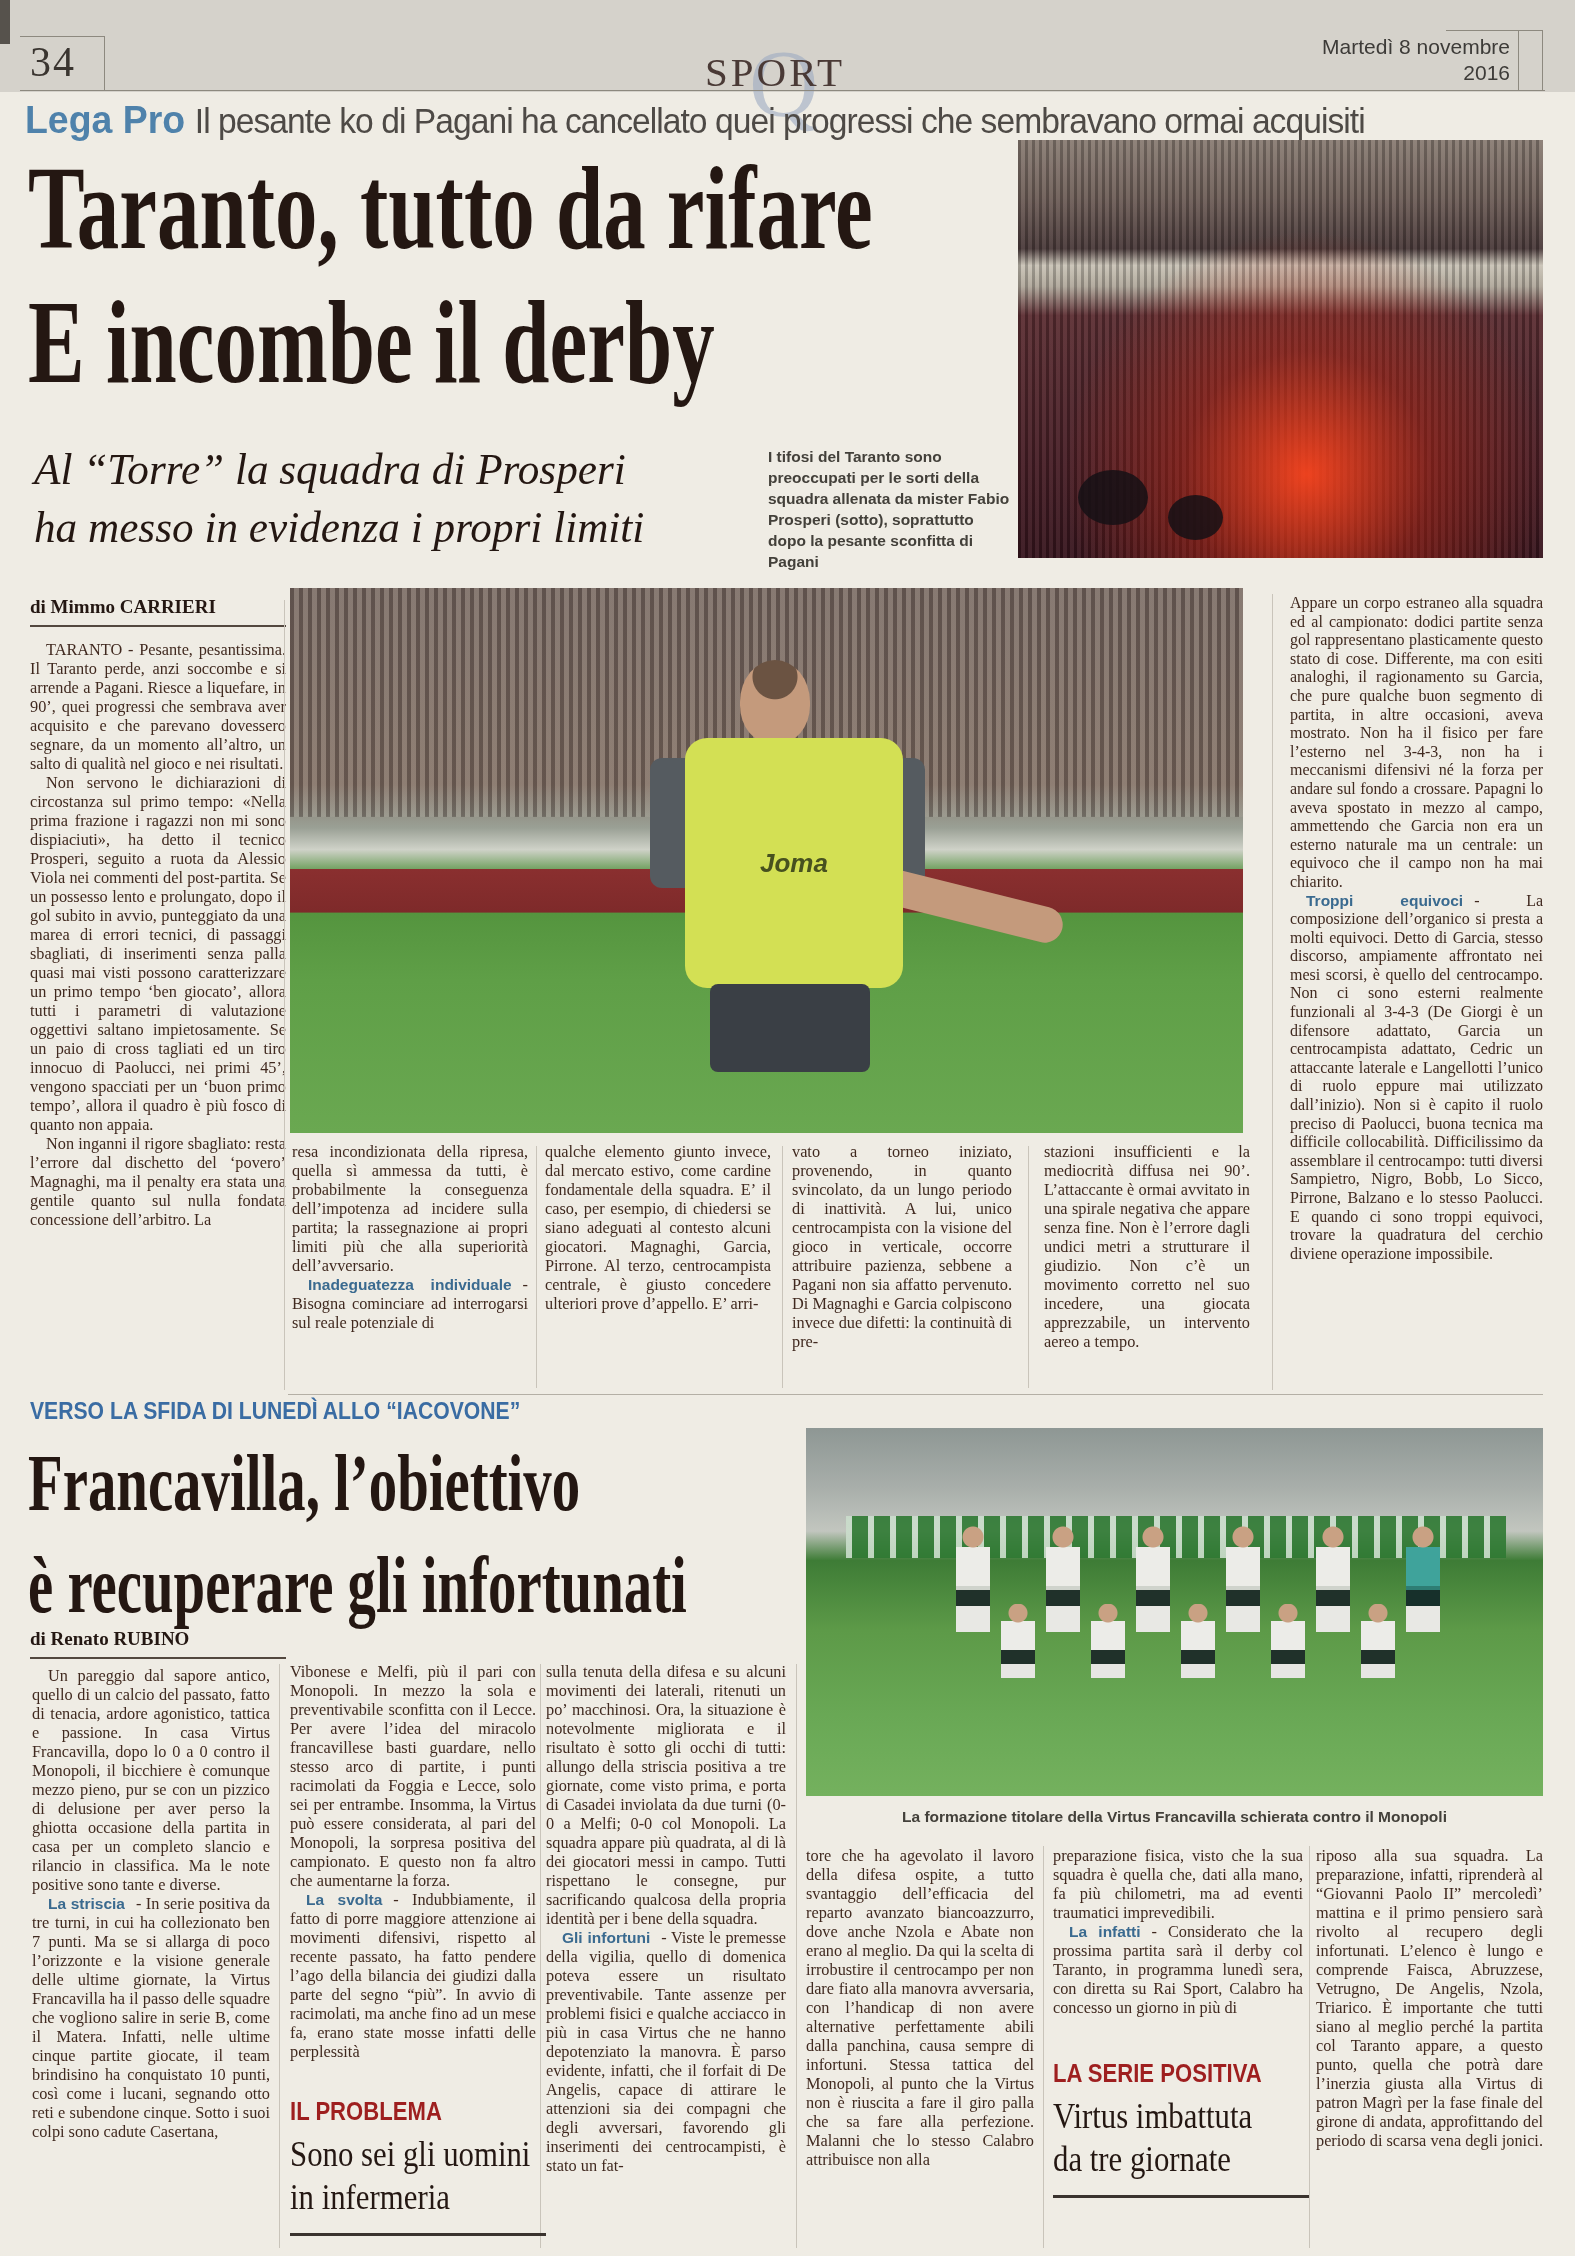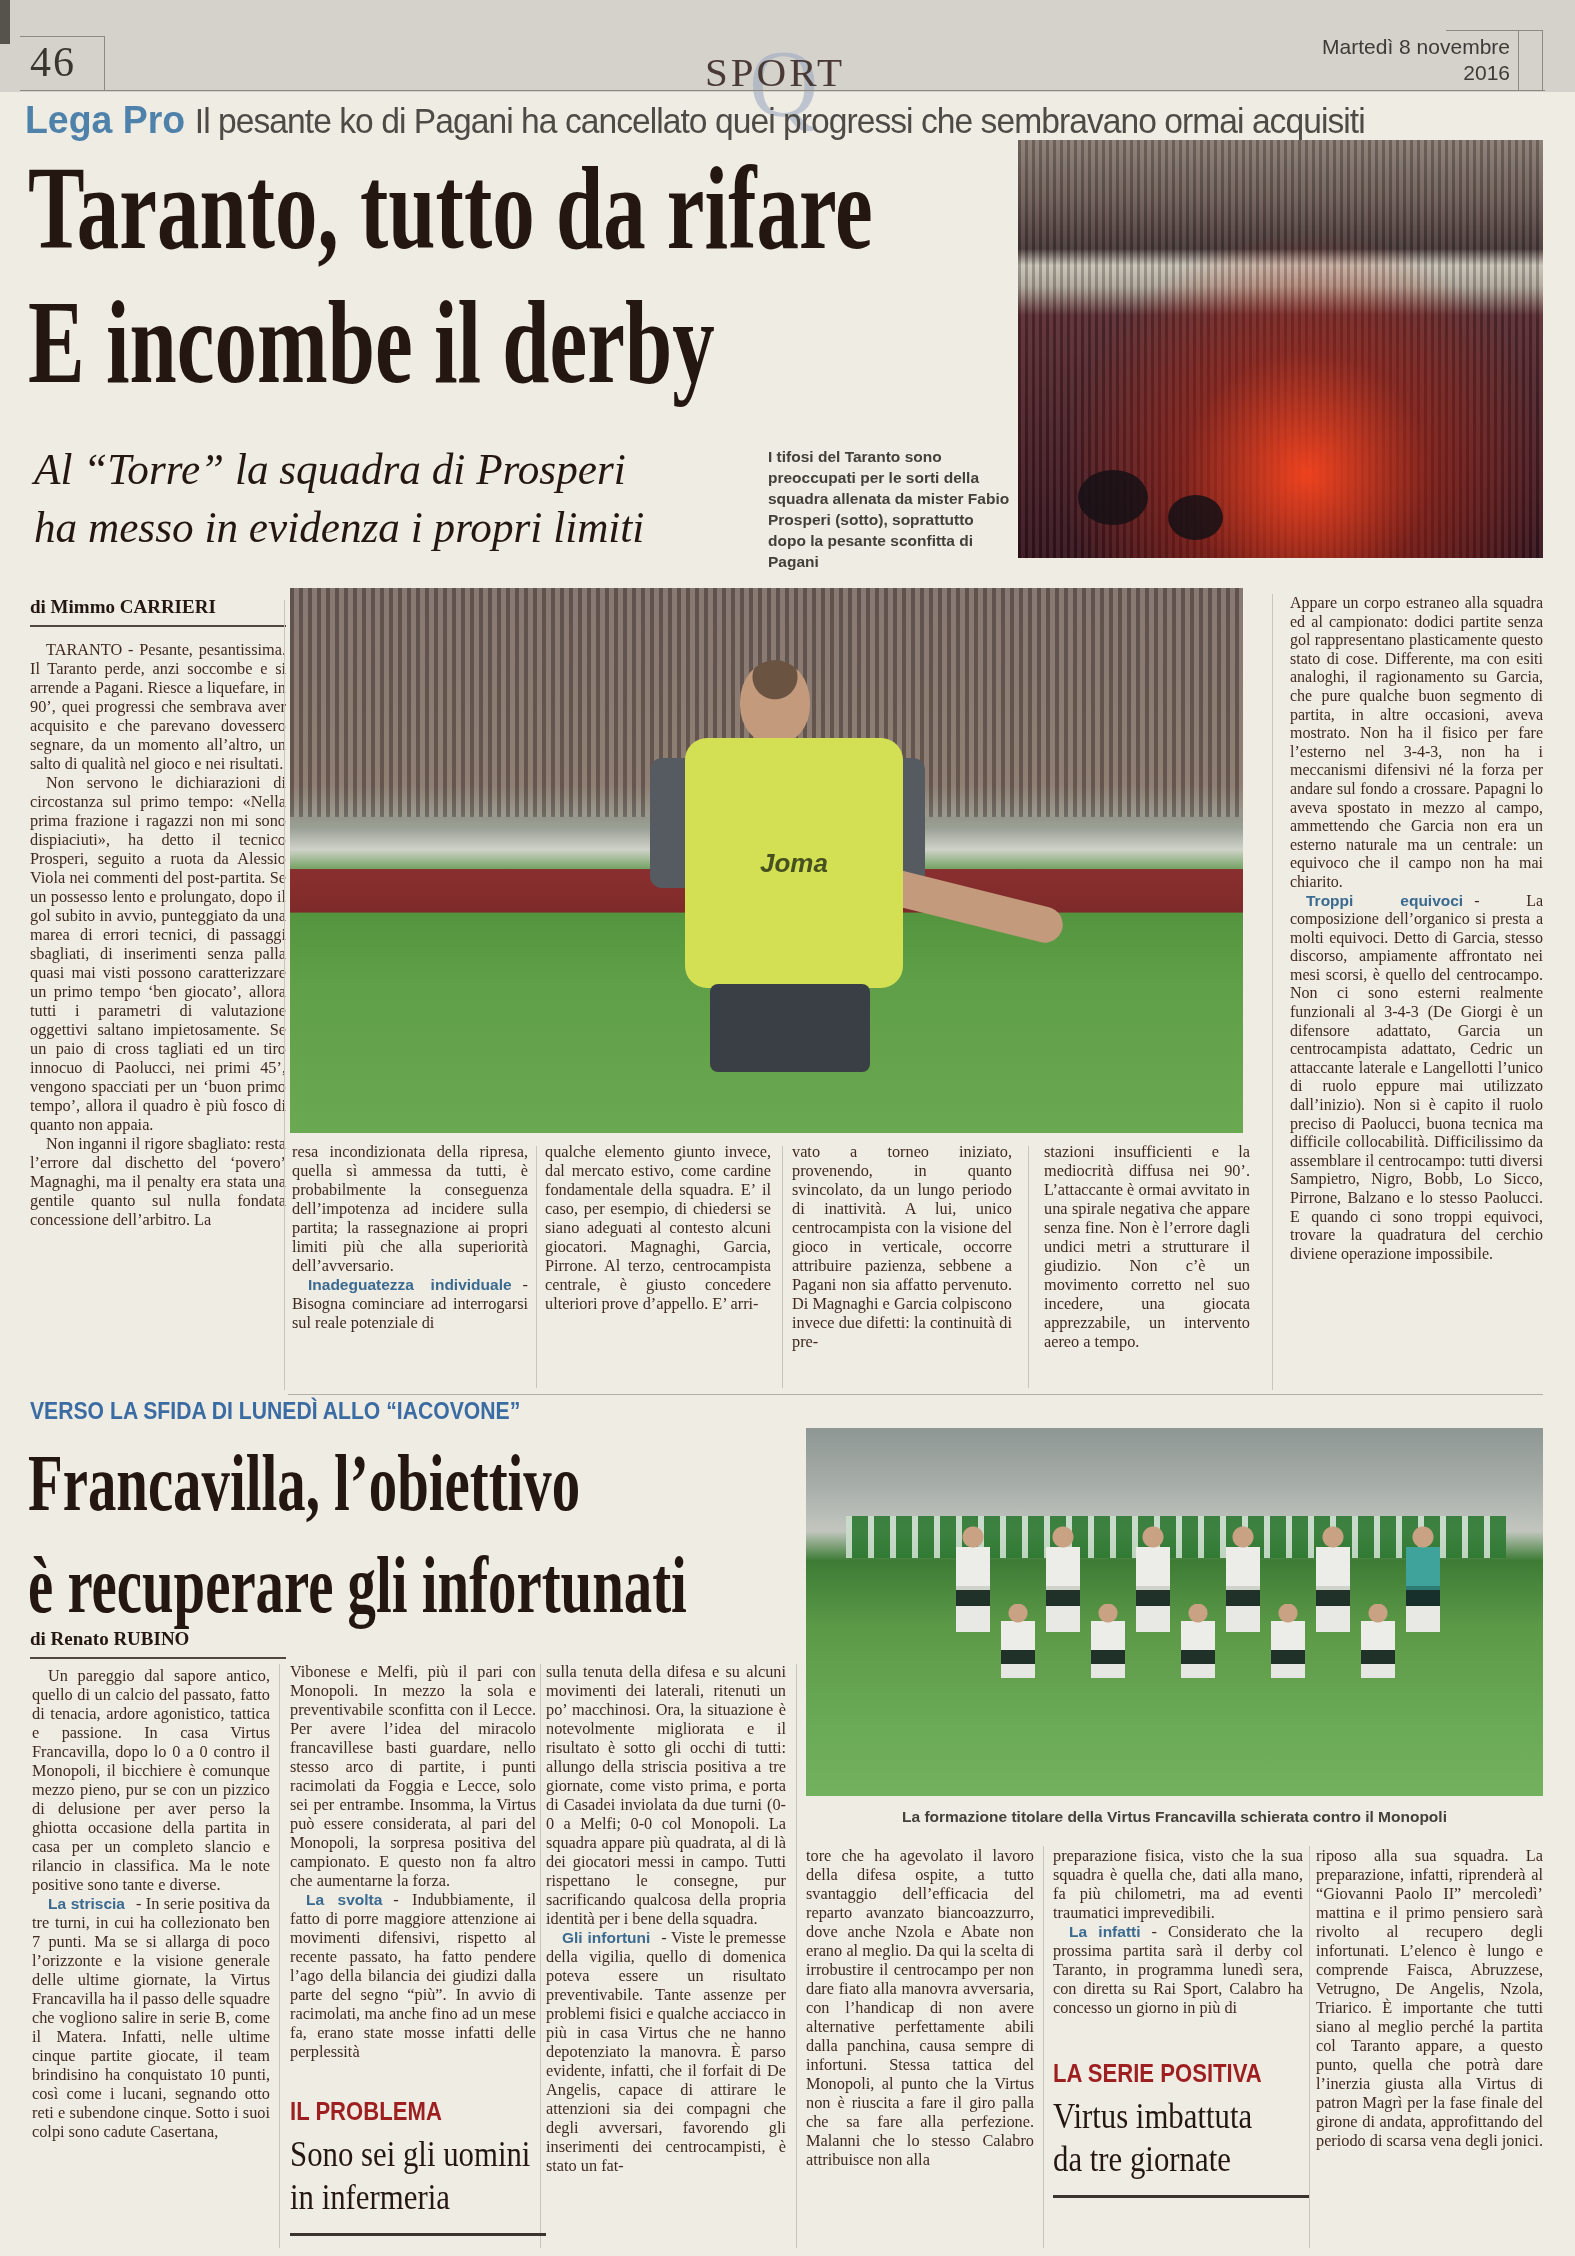--- a/index.html
+++ b/index.html
@@ -82,21 +82,21 @@
 .vrule{width:1px;background:#c9c4ba}
 .hline{height:1px;background:#b4afa5}
 </style>
 </head>
 <body>
 
 <div id="page">
 
   <div class="abs" id="header-band">
     <div class="abs" id="corner-mark"></div>
-    <div class="abs" id="page-number">46</div>
+    <div class="abs" id="page-number">34</div>
     <div class="abs rule" style="left:20px;top:36px;width:84px;height:1px"></div>
     <div class="abs rule" style="left:104px;top:36px;width:1px;height:54px"></div>
     <div class="abs" id="sport-logo">
       <span id="sport-q">Q</span>
       <span id="sport-word">SPORT</span>
     </div>
     <div class="abs" id="date-block">
       <div>Martedì 8 novembre</div>
       <div>2016</div>
     </div>

